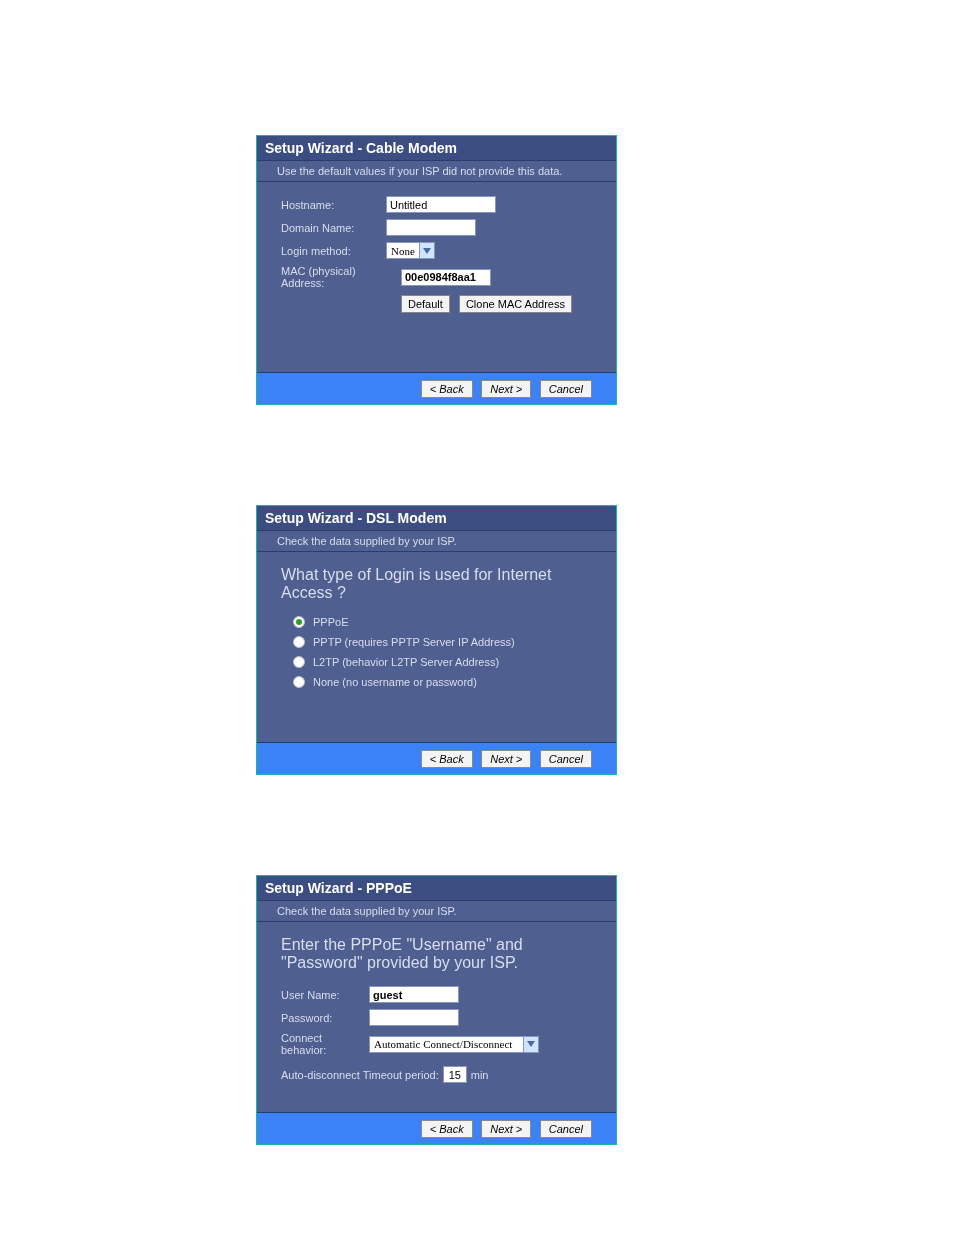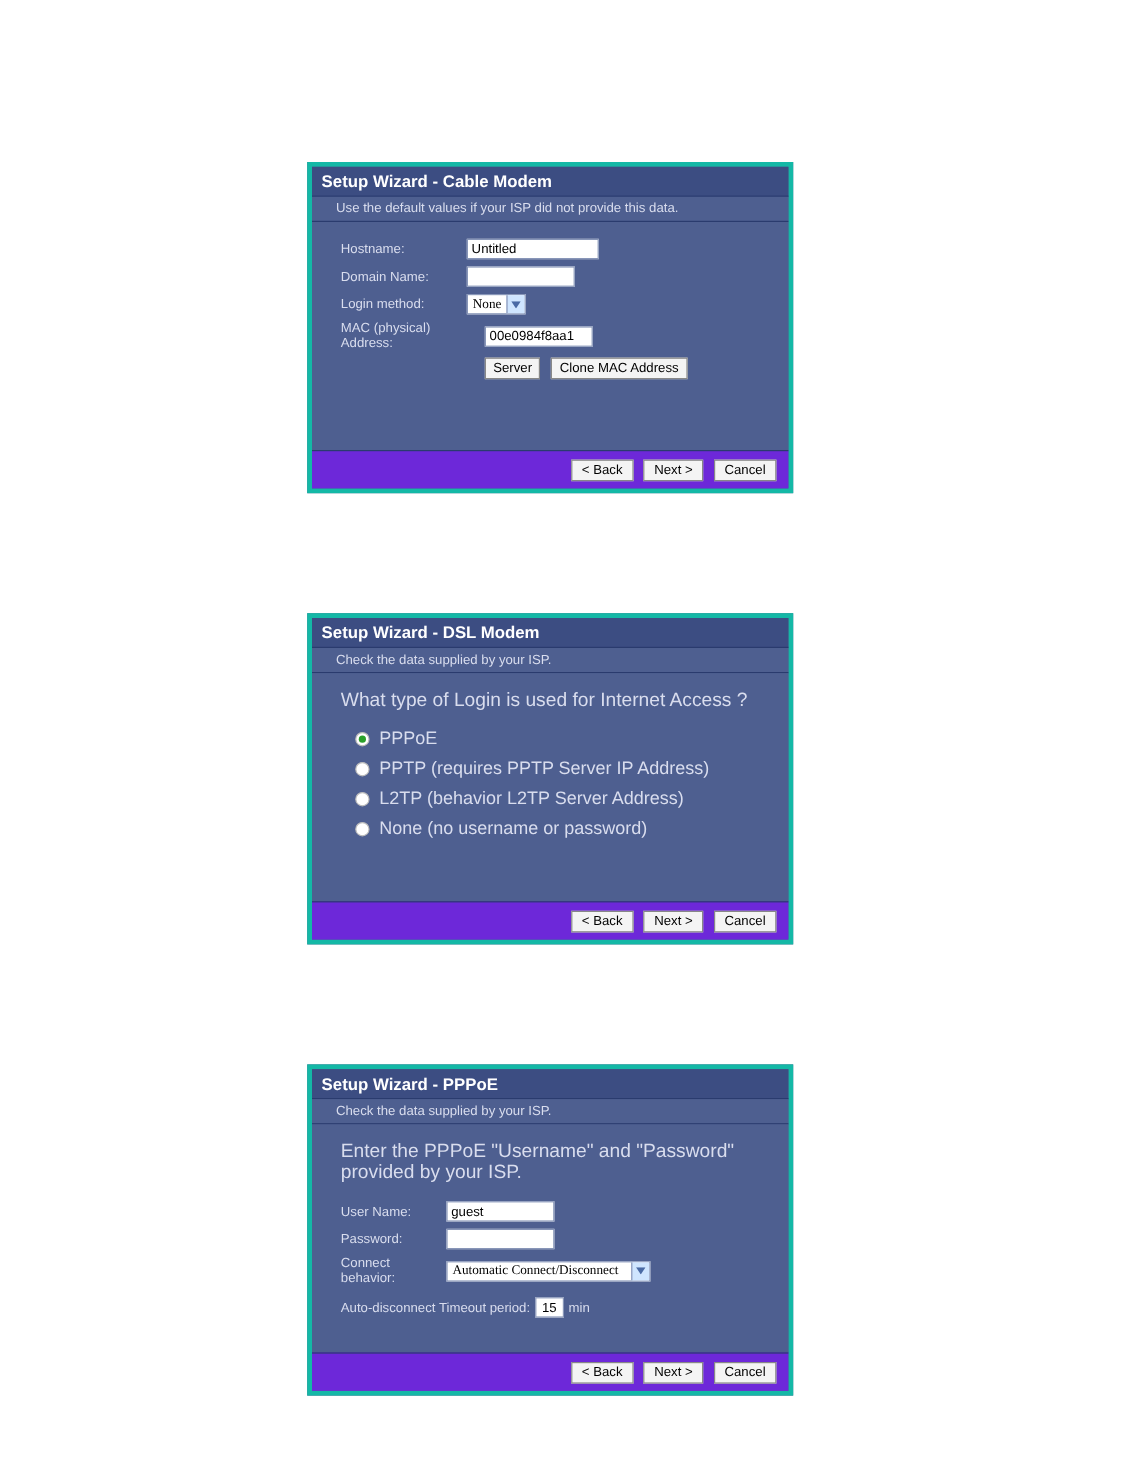--- a/index.html
+++ b/index.html
@@ -8,23 +8,23 @@
     padding: 0;
     background: #ffffff;
     font-family: Arial, Helvetica, sans-serif;
   }
   .page {
     width: 954px;
     padding-top: 135px;
     margin: 0 auto;
   }
   .panel {
-    width: 405px;
+    width: 361px;
     margin-left: 256px;
-    border: 4px solid #14b8a6;
+    border: 1px solid #14b8a6;
     background: #4e5f90;
     margin-bottom: 100px;
   }
   .panel-title {
     background: #3c4d82;
     color: #ffffff;
     font-weight: bold;
     font-size: 14px;
     padding: 4px 8px;
     border-bottom: 1px solid #2a3b6e;
@@ -37,24 +37,25 @@
     border-bottom: 1px solid #2a3b6e;
   }
   .panel-body {
     background: #4e5f90;
     color: #d9ddee;
     font-size: 11px;
     padding: 14px 20px 14px 24px;
     min-height: 190px;
   }
   .panel-footer {
-    background: #6d28d9;
-    padding: 6px 10px;
+    background: #3b82f6;
+    padding: 6px 24px;
     text-align: right;
     border-top: 1px solid #2a3b6e;
+    font-style: italic;
   }
   .form-row {
     display: flex;
     align-items: center;
     margin-bottom: 6px;
   }
   .form-label {
     width: 105px;
     color: #d9ddee;
     font-size: 11px;
@@ -63,21 +64,21 @@
   input[type=text], input[type=password] {
     font-size: 11px;
     padding: 5px 3px;
     border: 1px solid #8896b8;
     background: #ffffff;
     color: #000;
     height: 17px;
     font-family: Arial, Helvetica, sans-serif;
   }
   .w110 { width: 110px; }
-  .w90  { width: 90px; }
+  .w90  { width: 90px; font-weight: bold; }
   .w24  { width: 24px; text-align: center;}
   .mono { font-family: "Courier New", monospace; font-size: 11px; }
   .select {
     display: inline-flex;
     align-items: center;
     background: #ffffff;
     border: 1px solid #8896b8;
     height: 17px;
     font-size: 11px;
     color: #000;
@@ -104,24 +105,24 @@
     color: #000;
     padding: 1px 8px;
     height: 18px;
     line-height: 14px;
     cursor: pointer;
     margin-left: 4px;
   }
   .btn.small { padding: 1px 6px; margin-left:0; margin-right:6px;}
   .radio-row {
     display: flex;
-    align-items: center;
+    align-items: flex-end;
     margin: 6px 0 8px 12px;
     color: #d9ddee;
-    font-size: 15px;
+    font-size: 11px;
   }
   .radio {
     width: 12px;
     height: 12px;
     border-radius: 50%;
     border: 1px solid #bbb;
     background: #fff;
     margin-right: 8px;
     display: inline-flex;
     align-items: center;
@@ -183,21 +184,21 @@
           </span>
         </div>
       </div>
 
       <div class="form-row">
         <span class="form-label" style="width:120px">MAC (physical) Address:</span>
         <input type="text" class="w90 mono" value="00e0984f8aa1" style="">
       </div>
 
       <div class="btn-row-inline" style="margin-left:120px">
-        <span class="btn small">Server</span>
+        <span class="btn small">Default</span>
         <span class="btn small">Clone MAC Address</span>
       </div>
 
     </div>
     <div class="panel-footer">
       <span class="btn">&lt; Back</span>
       <span class="btn">Next &gt;</span>
       <span class="btn">Cancel</span>
     </div>
   </div>

